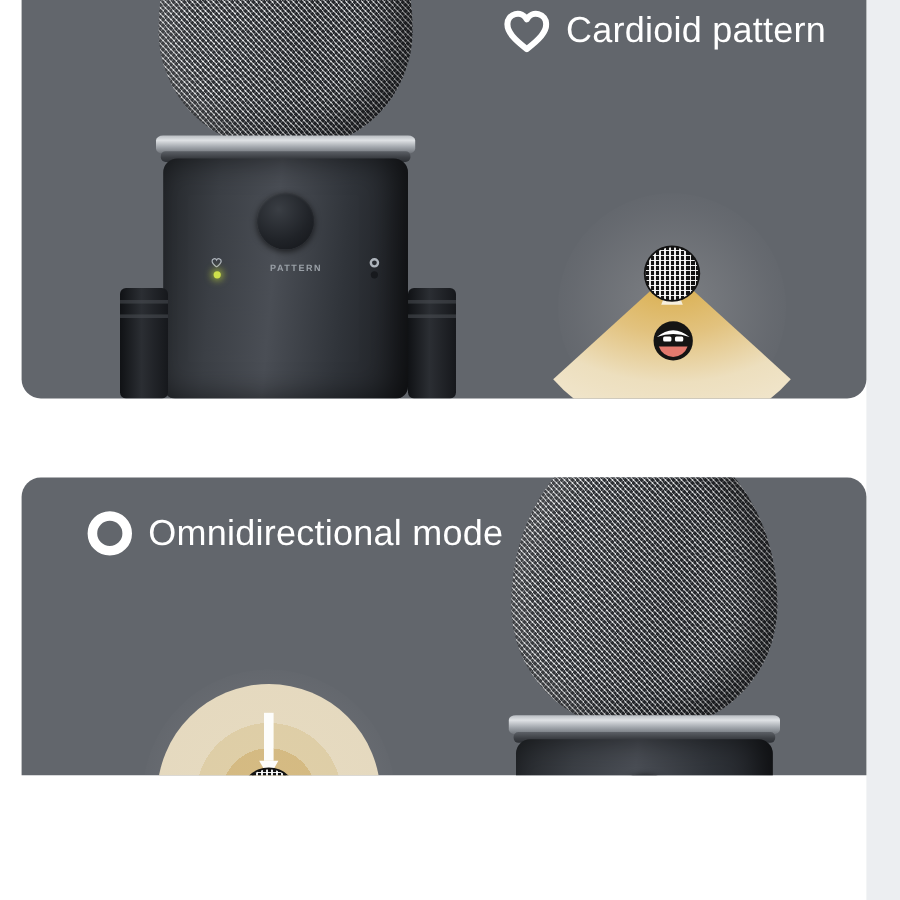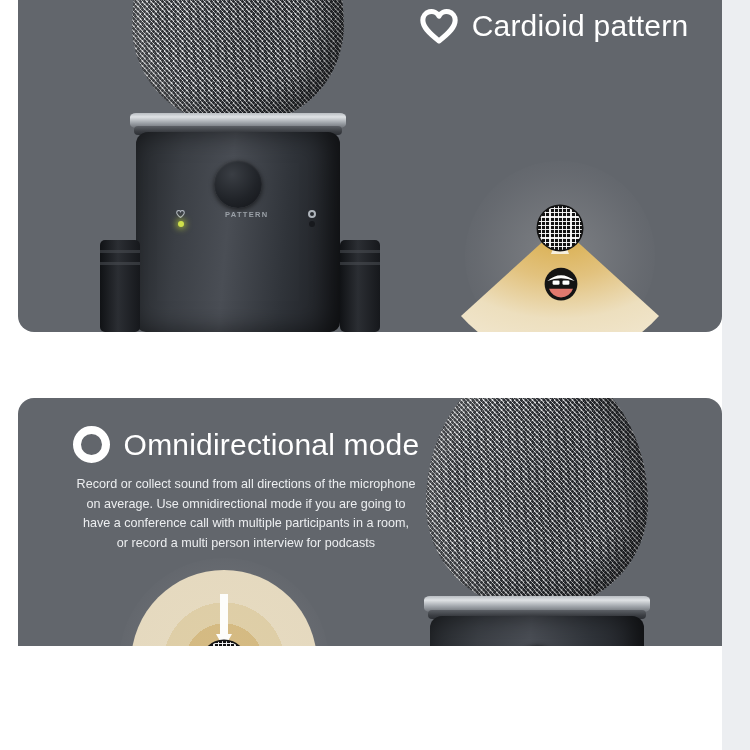--- a/index.html
+++ b/index.html
@@ -117,21 +117,21 @@
   .mic-body{
     position:absolute;border-radius:12px 12px 10px 10px;
     background:linear-gradient(95deg,#24272b 0%,#3b3f45 22%,#4a4e55 45%,#30343a 72%,#1b1d21 100%);
     box-shadow:inset -10px 0 26px rgba(0,0,0,.55);
   }
   .mic-knob{
     position:absolute;border-radius:50%;
     background:radial-gradient(circle at 38% 30%,#3a3e44 0%,#202328 58%,#121418 100%);
     box-shadow:0 2px 5px rgba(0,0,0,.6), inset 0 1px 2px rgba(255,255,255,.10);
   }
-  .pattern-row{position:absolute;display:flex;align-items:flex-start;gap:40px;}
+  .pattern-row{position:absolute;display:flex;align-items:center;gap:40px;}
   .pattern-label{
     color:#9aa0a7;font-size:7.5px;letter-spacing:1.3px;font-weight:700;
   }
   .mini-heart{width:9px;height:8px;}
   .mini-ring{
     width:8px;height:8px;border-radius:50%;
     border:2px solid #aeb4bb;box-sizing:border-box;
   }
   .led{width:6px;height:6px;border-radius:50%;}
   .led.on{background:#cfe04b;box-shadow:0 0 6px 2px rgba(190,214,60,.65);}
@@ -233,24 +233,20 @@
     </div>
   </div>
 
   <div class="panel" id="panel-omni">
 
     <div id="omni-textblock">
       <div class="head-row">
         <div class="ring-icon"></div>
         <div class="head-title">Omnidirectional mode</div>
       </div>
-      <div class="body-copy">Record or collect sound from all directions of the microphone
-on average. Use omnidirectional mode if you are going to
-have a conference call with multiple participants in a room,
-or record a multi person interview for podcasts</div>
     </div>
 
     <div class="diagram" id="omni-diagram" style="left:100px;top:178px;">
       <div class="soft-halo" style="width:210px;height:210px;"></div>
       <div class="omni-rings"></div>
 
       <svg viewBox="0 0 212 174" style="position:absolute;left:0;top:0;width:212px;height:174px;">
         <g fill="#fdfdfb">
 
           <rect x="102" y="18" width="8" height="40"></rect>

